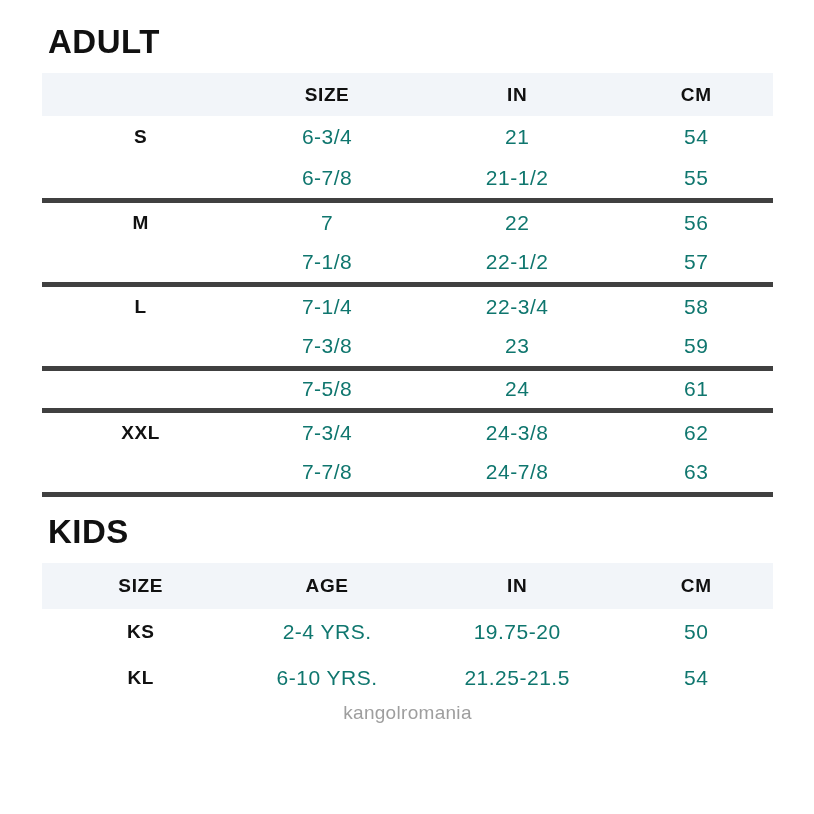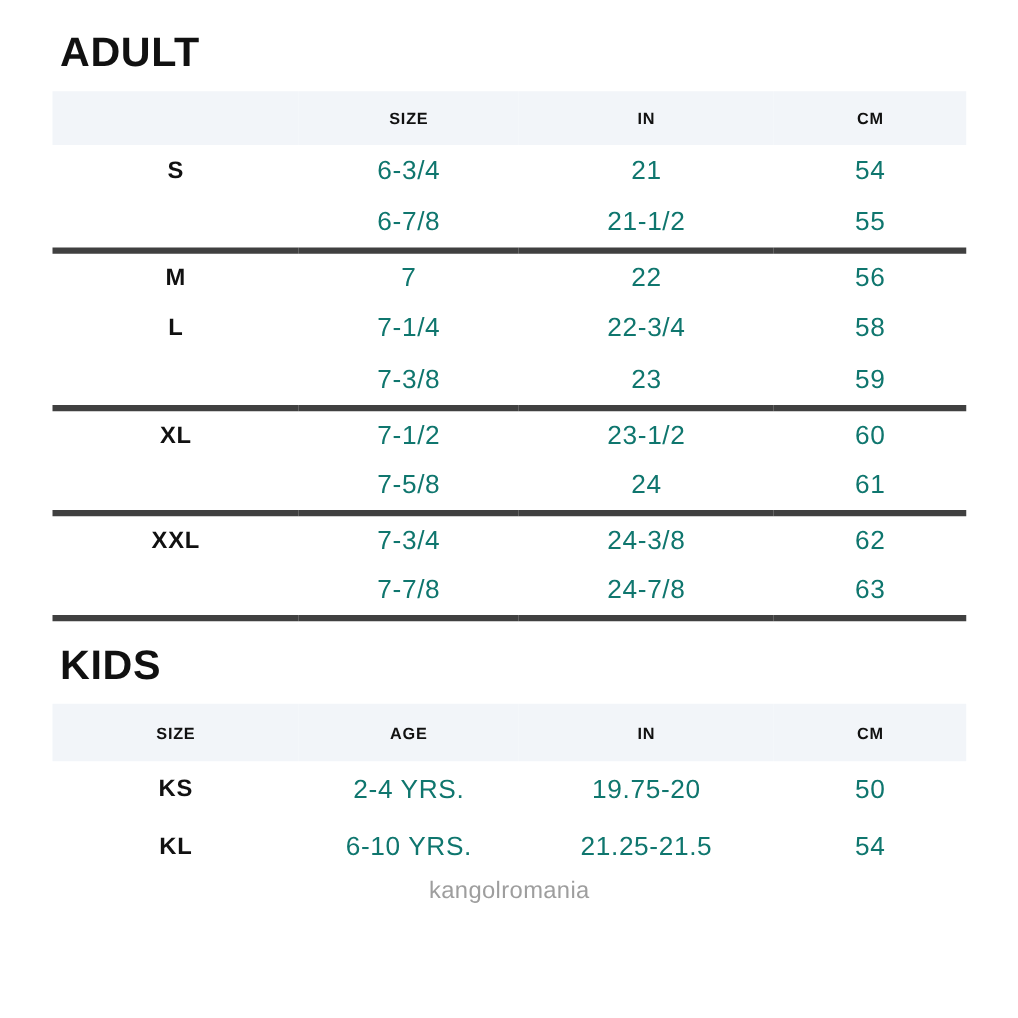--- a/index.html
+++ b/index.html
@@ -34,21 +34,21 @@
   .col-3 { width: 28%; }
   .col-4 { width: 21%; }
 
   .size-table thead tr {
     background: #f2f5f9;
   }
   .adult-table thead tr { height: 43px; }
   .kids-table thead tr { height: 46px; }
 
   .size-table th {
-    font-size: 13px;
+    font-size: 19px;
     font-weight: bold;
     letter-spacing: 0.6px;
     color: #111111;
     text-align: center;
     padding: 0;
   }
 
   .adult-table tbody tr { height: 42px; }
   .kids-table tbody tr { height: 46px; }
 
@@ -113,40 +113,40 @@
           <td>21-1/2</td>
           <td>55</td>
         </tr>
 
         <tr>
           <td class="size-label">M</td>
           <td>7</td>
           <td>22</td>
           <td>56</td>
         </tr>
+        <tr class="group-end">
+          <td class="size-label"></td>
+          <td>7-1/8</td>
+          <td>22-1/2</td>
+          <td>57</td>
+        </tr>
 
         <tr>
           <td class="size-label">L</td>
           <td>7-1/4</td>
           <td>22-3/4</td>
           <td>58</td>
         </tr>
         <tr class="group-end">
           <td class="size-label"></td>
           <td>7-3/8</td>
           <td>23</td>
           <td>59</td>
         </tr>
 
-        <tr>
-          <td class="size-label">XL</td>
-          <td>7-1/2</td>
-          <td>23-1/2</td>
-          <td>60</td>
-        </tr>
         <tr class="group-end">
           <td class="size-label"></td>
           <td>7-5/8</td>
           <td>24</td>
           <td>61</td>
         </tr>
 
         <tr>
           <td class="size-label">XXL</td>
           <td>7-3/4</td>

